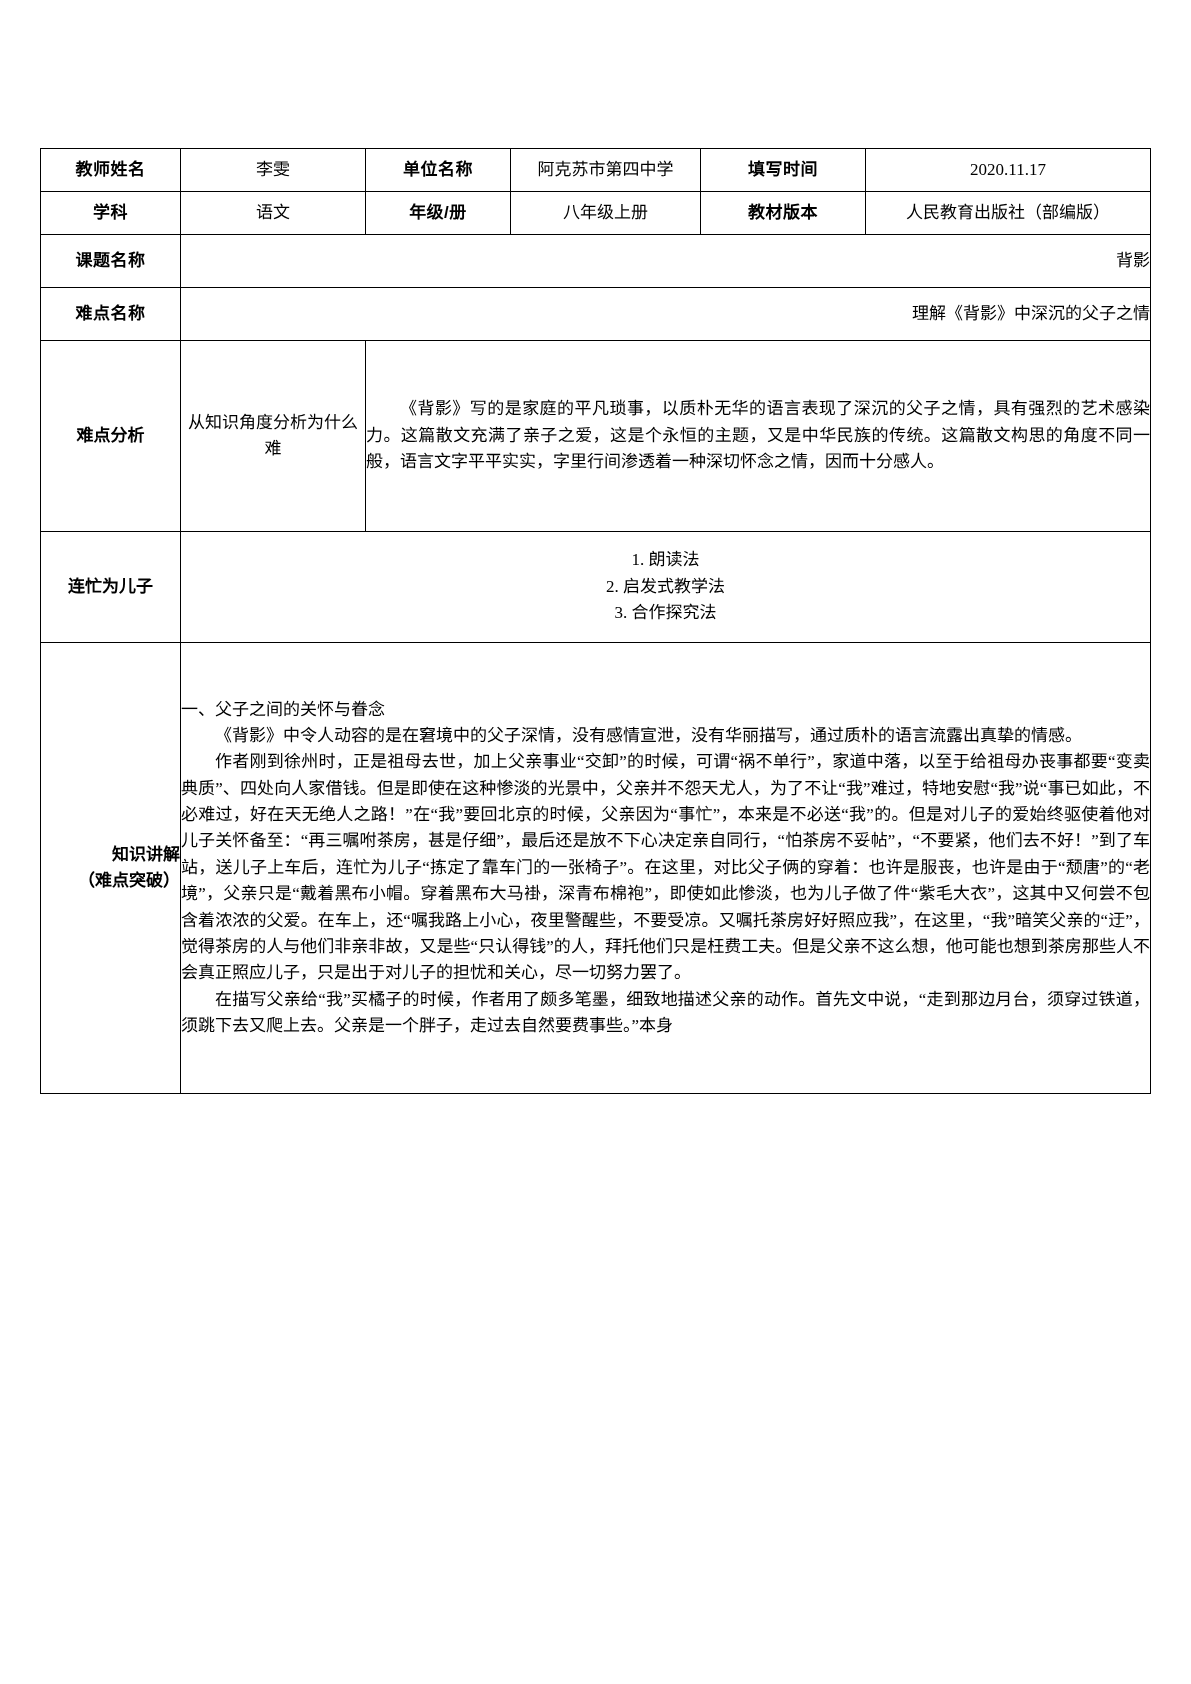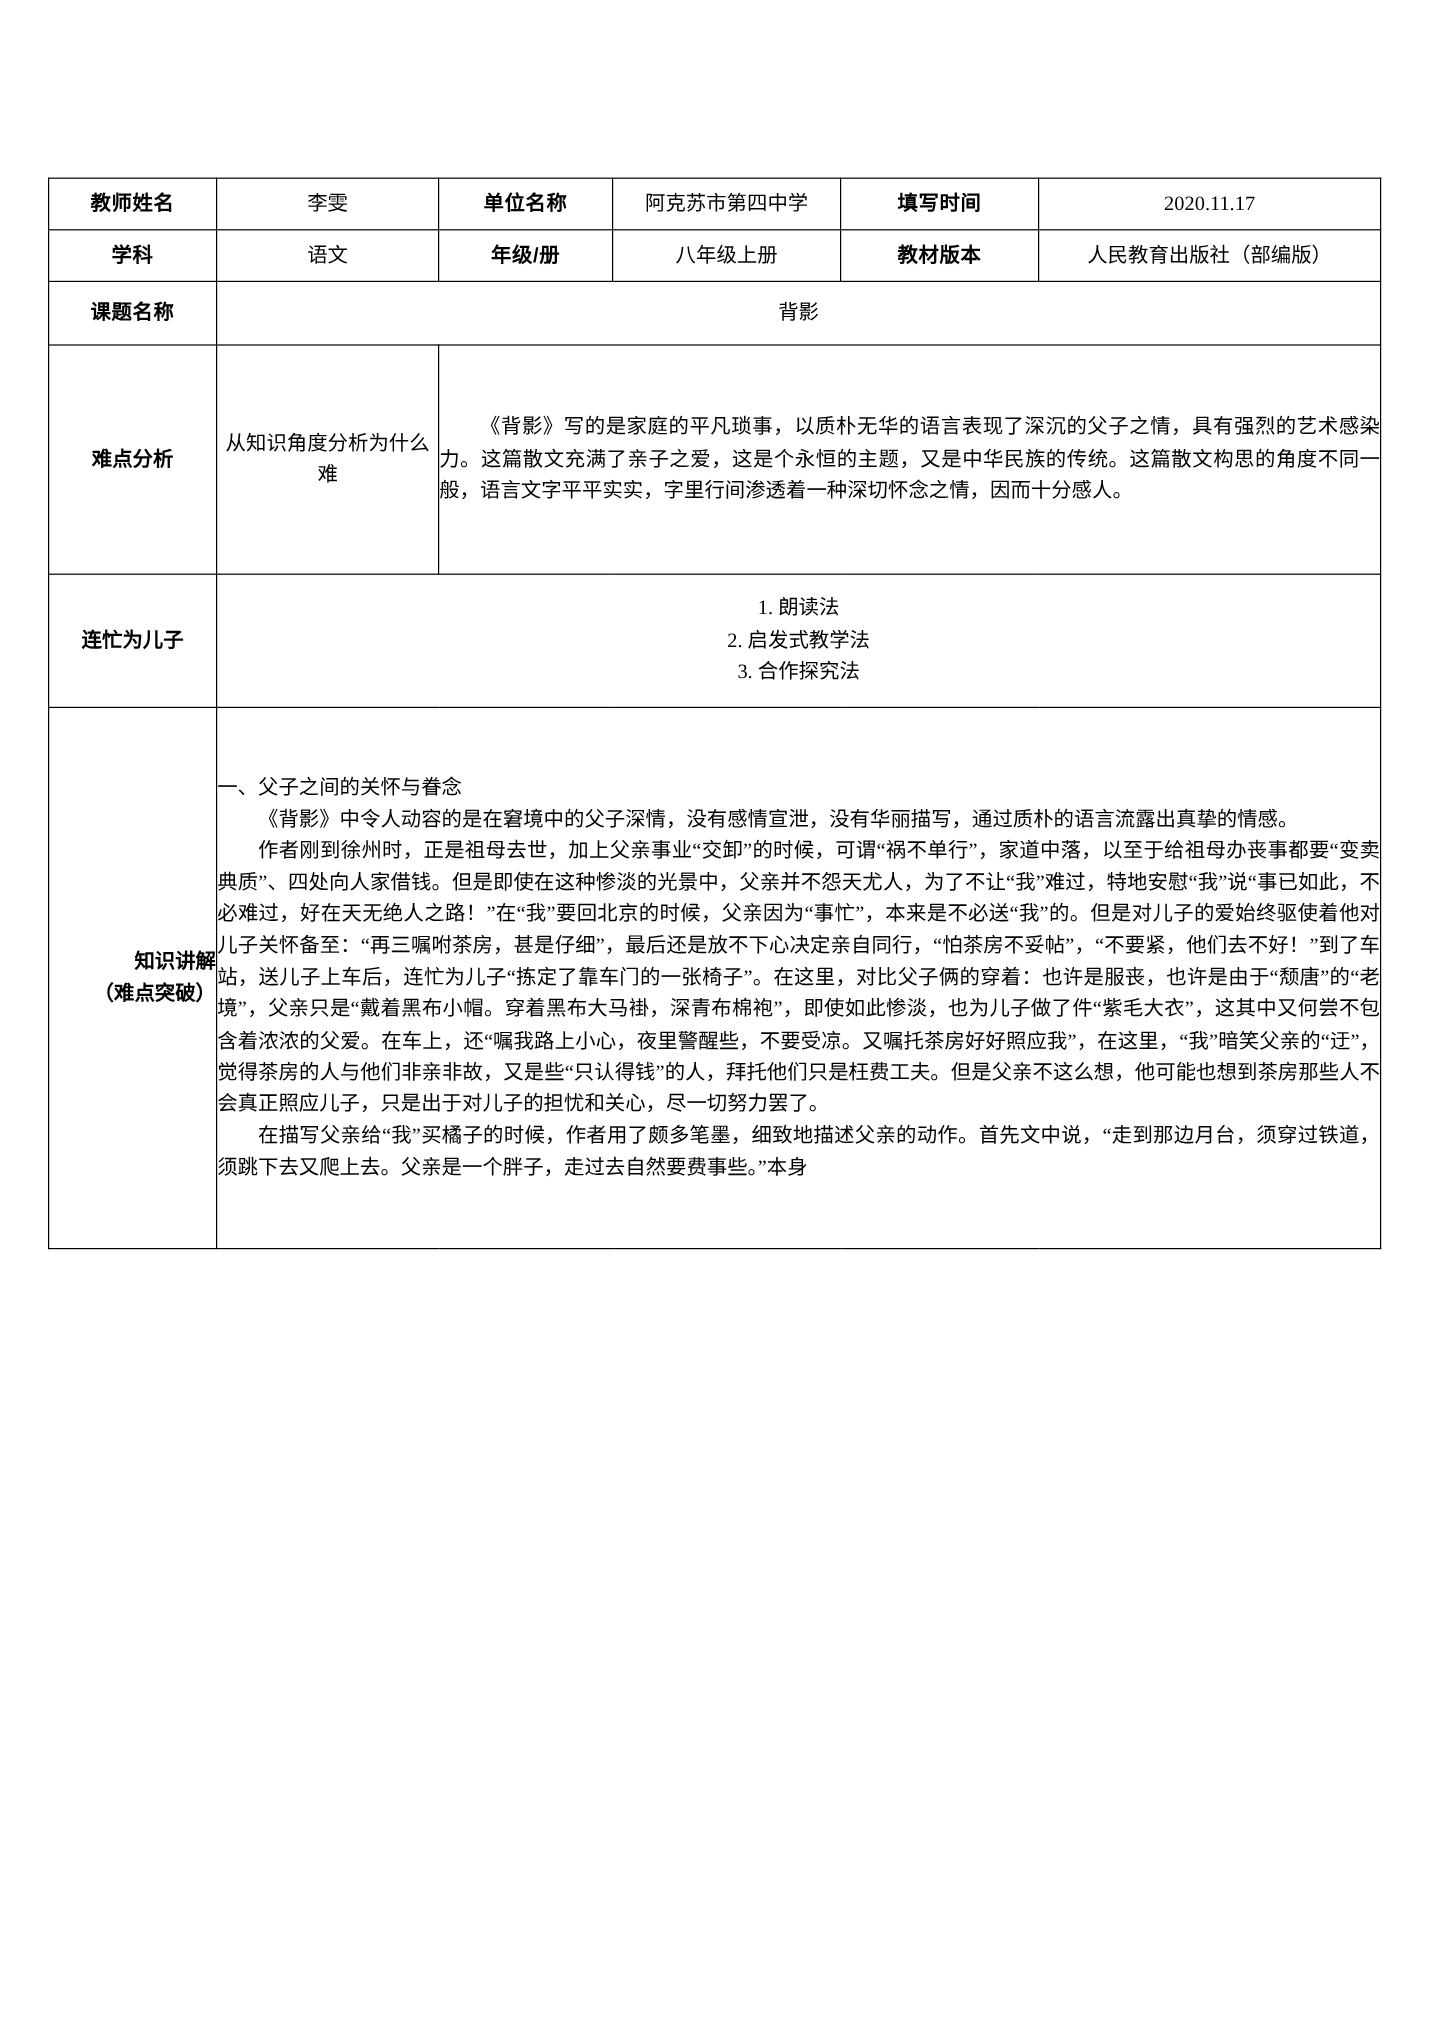--- a/index.html
+++ b/index.html
@@ -51,21 +51,21 @@
     letter-spacing: 0.5px;
   }
   .val {
     text-align: center;
     padding: 8px 6px;
     font-size: 17.5px;
   }
   .row-h { height: 42px; }
 
   .center-title {
-    text-align: center;
+    text-align: right;
     padding: 14px 6px;
     font-size: 17.5px;
   }
   .center-head {
     text-align: center;
     font-weight: bold;
     font-family: "Liberation Sans", "DejaVu Sans", sans-serif;
     font-size: 18px;
     padding: 14px 6px;
   }
@@ -162,20 +162,24 @@
         <td class="val row-h">八年级上册</td>
         <td class="lbl row-h">教材版本</td>
         <td class="val row-h">人民教育出版社（部编版）</td>
       </tr>
 
       <tr>
         <td class="lbl" style="height:52px;">课题名称</td>
         <td class="center-title" colspan="5">背影</td>
       </tr>
 
+      <tr>
+        <td class="lbl" style="height:52px;">难点名称</td>
+        <td class="center-title" colspan="5">理解《背影》中深沉的父子之情</td>
+      </tr>
 
       <tr>
         <td class="vlabel-mid" style="height:190px;">难点分析</td>
         <td class="sub-label">从知识角度分析为什么难</td>
         <td class="para-cell" colspan="4">
           <p>《背影》写的是家庭的平凡琐事，以质朴无华的语言表现了深沉的父子之情，具有强烈的艺术感染力。这篇散文充满了亲子之爱，这是个永恒的主题，又是中华民族的传统。这篇散文构思的角度不同一般，语言文字平平实实，字里行间渗透着一种深切怀念之情，因而十分感人。</p>
         </td>
       </tr>
 
       <tr>

